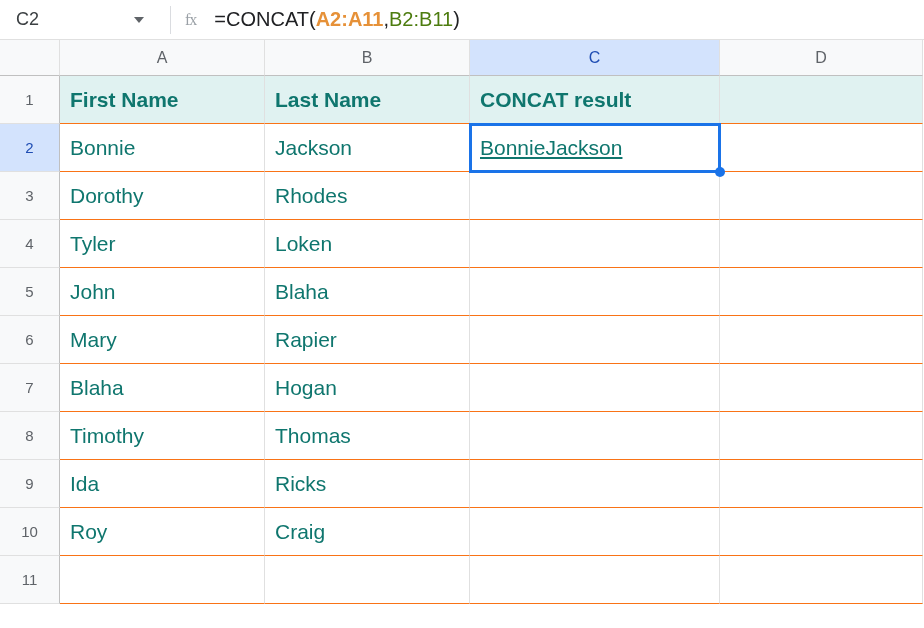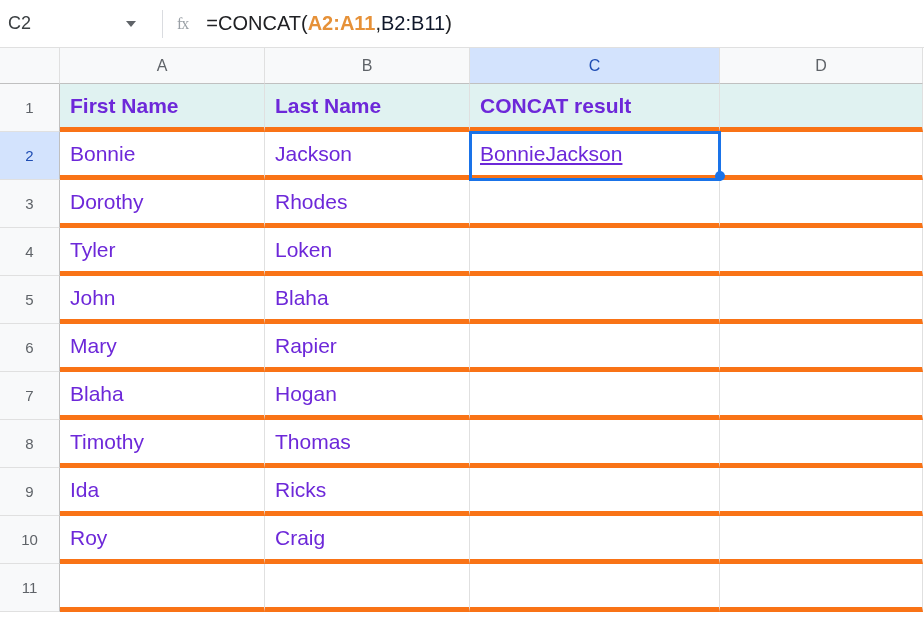--- a/index.html
+++ b/index.html
@@ -7,23 +7,23 @@
     margin: 0;
     font-family: Arial, sans-serif;
     background: #fff;
     width: 924px;
     height: 628px;
     overflow: hidden;
   }
   .formula-bar {
     display: flex;
     align-items: center;
-    height: 48px;
+    height: 40px;
     border-bottom: 1px solid #e0e0e0;
-    padding: 0 8px 0 8px;
+    padding: 0 8px 0 16px;
   }
   .name-box {
     width: 140px;
     font-size: 18px;
     color: #3c4043;
     display: flex;
     align-items: center;
     justify-content: space-between;
     padding-right: 12px;
   }
@@ -50,21 +50,21 @@
     font-size: 20px;
     font-family: 'Arial', sans-serif;
     flex: 1;
     white-space: pre;
   }
   .f-eq { color: #202124; }
   .f-fn { color: #202124; }
   .f-paren { color: #202124; }
   .f-range1 { color: #E69138; font-weight: bold; }
   .f-comma { color: #202124; }
-  .f-range2 { color: #0f172a; }
+  .f-range2 { color: #4d7c0f; }
 
   .sheet {
     display: grid;
     grid-template-columns: 60px 205px 205px 250px 203px;
     grid-auto-rows: 48px;
   }
   .corner {
     background: #f8f9fa;
     border-right: 1px solid #e0e0e0;
     border-bottom: 1px solid #c0c0c0;
@@ -88,26 +88,26 @@
     border-bottom: 1px solid #e0e0e0;
     display: flex;
     align-items: center;
     justify-content: center;
     font-size: 15px;
     color: #5f6368;
   }
   .row-head.active { background: #d3e3fd; color: #1f4db3; }
   .cell {
     border-right: 1px solid #e0e0e0;
-    border-bottom: 5px solid #f97316;
+    border-bottom: 1px solid #f97316;
     padding: 0 10px;
     display: flex;
     align-items: center;
     font-size: 21px;
-    color: #6d28d9;
+    color: #0f766e;
     position: relative;
   }
   .cell.header-cell {
     background: #e0f2f1;
     font-weight: bold;
   }
   .cell.selected {
     outline: 3px solid #1a73e8;
     outline-offset: -2px;
     z-index: 2;

